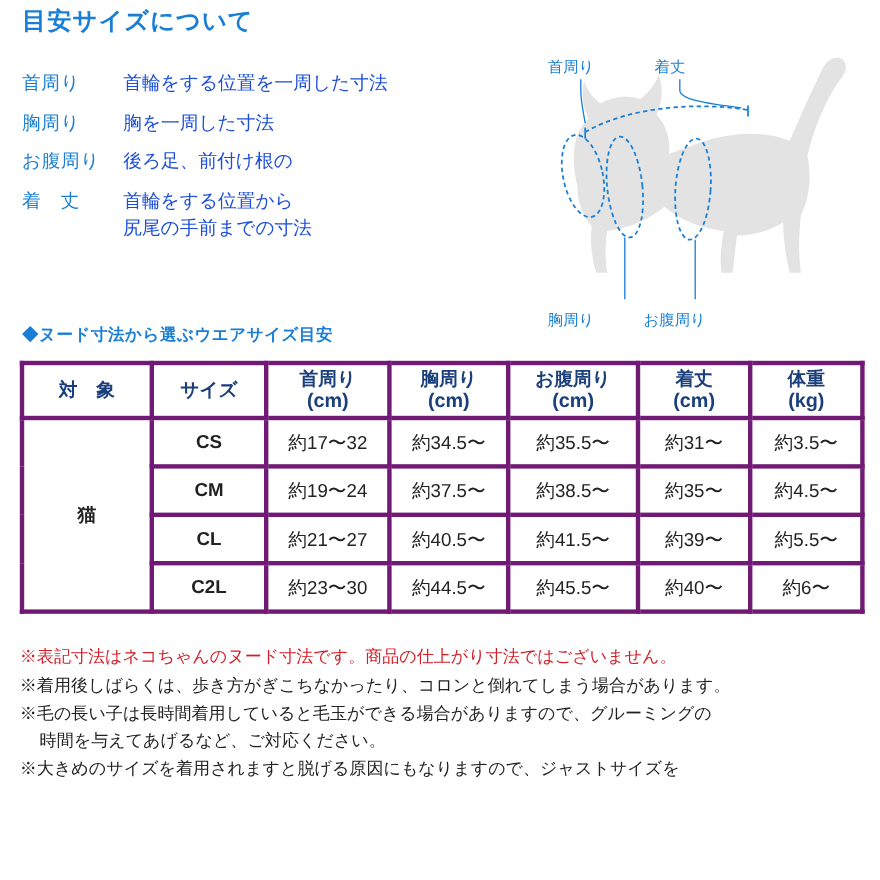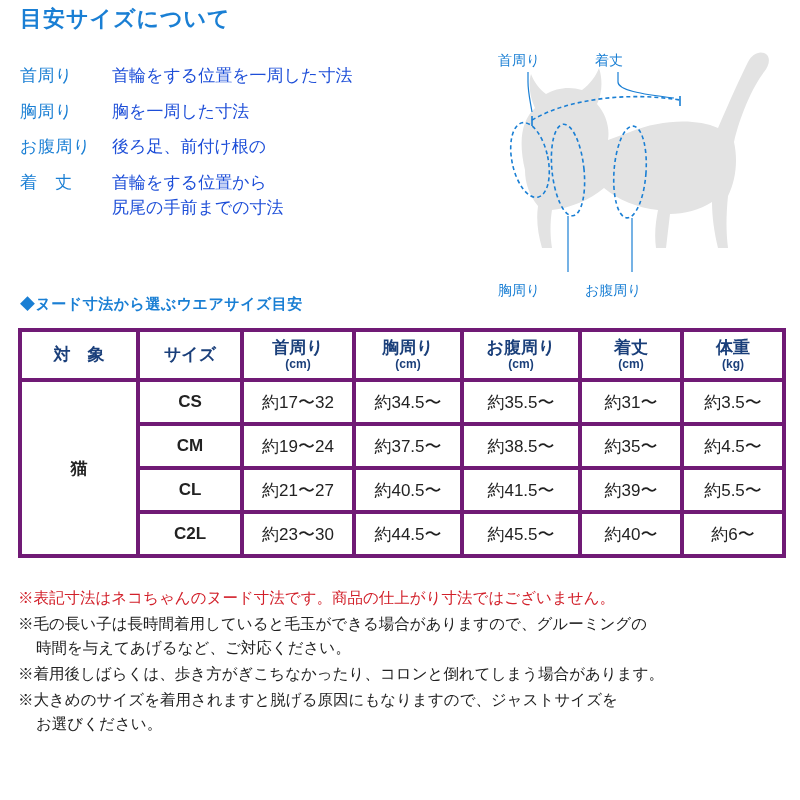--- a/index.html
+++ b/index.html
@@ -106,21 +106,21 @@
     color: #222;
     padding: 0;
     height: 40px;
   }
   .size-table thead th {
     height: 46px;
     font-weight: bold;
     line-height: 1.15;
     color: #1a3f7a;
   }
-  .size-table thead th .unit { font-size: 12px; display: block; font-weight: bold; }
+  .size-table thead th .unit { font-size: 18px; display: block; font-weight: bold; }
   .col-target { width: 118px; }
   .col-size   { width: 104px; }
   .col-neck   { width: 112px; }
   .col-chest  { width: 108px; }
   .col-belly  { width: 118px; }
   .col-len    { width: 102px; }
   .col-weight { width: 102px; }
   .cell-target {
     color: #1a7fd4;
     font-size: 19px;
@@ -312,25 +312,24 @@
         <td>約6〜</td>
       </tr>
     </tbody>
   </table>
 
   <div class="notes">
     <div class="note red">
       <span>※表記寸法はネコちゃんのヌード寸法です。商品の仕上がり寸法ではございません。</span>
     </div>
     <div class="note">
+      <span>※着用後しばらくは、歩き方がぎこちなかったり、コロンと倒れてしまう場合があります。</span>
+    </div>
+    <div class="note">
       <span>※毛の長い子は長時間着用していると毛玉ができる場合がありますので、グルーミングの</span>
       <span class="indent">時間を与えてあげるなど、ご対応ください。</span>
     </div>
     <div class="note">
-      <span>※着用後しばらくは、歩き方がぎこちなかったり、コロンと倒れてしまう場合があります。</span>
-    </div>
-    <div class="note">
       <span>※大きめのサイズを着用されますと脱げる原因にもなりますので、ジャストサイズを</span>
-      <span class="indent">お選びください。</span>
     </div>
   </div>
 
 </div>
 
 </body></html>

